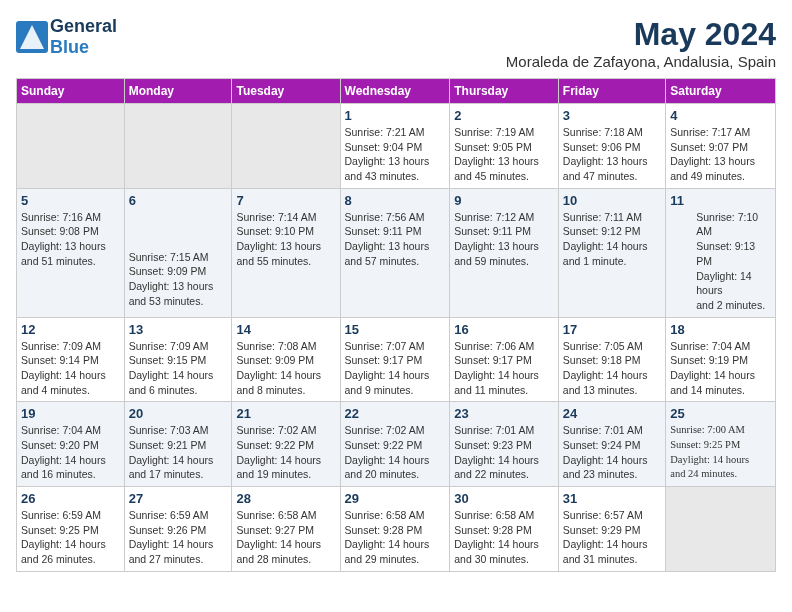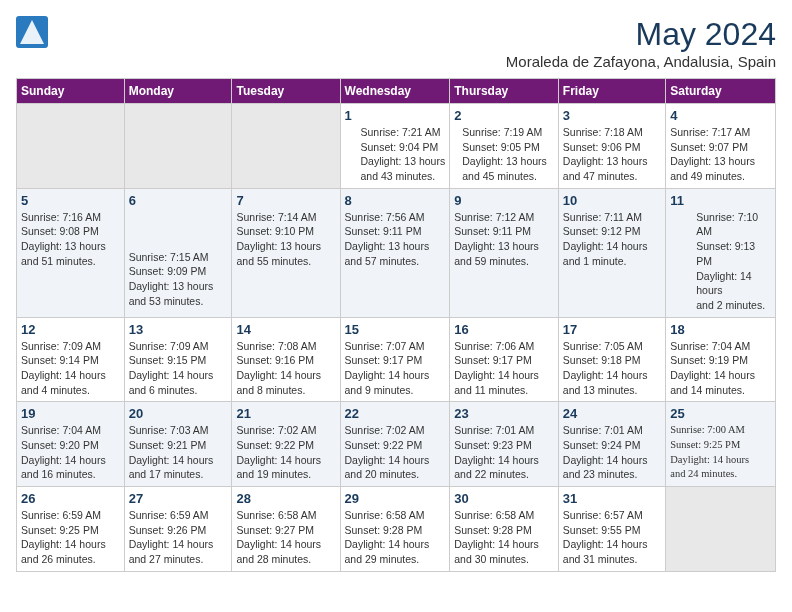--- a/index.html
+++ b/index.html
@@ -19,34 +19,34 @@
     .logo {
       display: flex;
       flex-direction: column;
       align-items: flex-start;
     }
     .title-area {
       text-align: right;
     }
     .main-title {
       font-size: 32px;
-      font-weight: normal;
+      font-weight: bold;
       color: #1a3a5c;
     }
     .subtitle {
       font-size: 15px;
       color: #333;
     }
     table {
       width: 100%;
       border-collapse: collapse;
       font-size: 11px;
     }
     thead tr th {
-      background-color: #701a75;
+      background-color: #a21caf;
       color: #fff;
       padding: 5px 4px;
       text-align: left;
       font-size: 12px;
       font-weight: bold;
       border: 1px solid #ccc;
     }
     tbody tr td {
       border: 1px solid #ccc;
       vertical-align: top;
@@ -84,20 +84,24 @@
 </head>
 <body>
 
 <div class="header-area">
   <div class="logo">
     <div class="logo-row">
       <svg width="32" height="32" viewBox="0 0 32 32">
         <rect x="0" y="0" width="32" height="32" fill="#2a7abf" rx="3"></rect>
         <polygon points="16,4 28,28 4,28" fill="white" opacity="0.9"></polygon>
       </svg>
+      <div>
+        <span style="font-size:18px;font-weight:bold;color:#1a3a5c;">General</span><br>
+        <span style="font-size:18px;font-weight:bold;color:#2a7abf;">Blue</span>
+      </div>
     </div>
   </div>
   <div class="title-area">
     <div class="main-title">May 2024</div>
     <div class="subtitle">Moraleda de Zafayona, Andalusia, Spain</div>
   </div>
 </div>
 
 <table>
   <thead>
@@ -111,28 +115,28 @@
         <th>Saturday</th>
       </tr>
   </thead>
   <tbody id="calendar-body">
   <tr>
         <td class="empty-cell"></td>
         <td class="empty-cell"></td>
         <td class="empty-cell"></td>
         <td>
           <span class="day-number">1</span>
-          <div class="day-info" style="white-space: pre-line; margin-left: 16px;">Sunrise: 7:21 AM
+          <div class="day-info" style="white-space: pre-line;">Sunrise: 7:21 AM
 Sunset: 9:04 PM
 Daylight: 13 hours
 and 43 minutes.</div>
         </td>
         <td>
           <span class="day-number">2</span>
-          <div class="day-info" style="white-space: pre-line; margin-left: 8px;">Sunrise: 7:19 AM
+          <div class="day-info" style="white-space: pre-line;">Sunrise: 7:19 AM
 Sunset: 9:05 PM
 Daylight: 13 hours
 and 45 minutes.</div>
         </td>
         <td>
           <span class="day-number">3</span>
           <div class="day-info" style="white-space: pre-line;">Sunrise: 7:18 AM
 Sunset: 9:06 PM
 Daylight: 13 hours
 and 47 minutes.</div>
@@ -207,21 +211,21 @@
         <td>
           <span class="day-number">13</span>
           <div class="day-info" style="white-space: pre-line;">Sunrise: 7:09 AM
 Sunset: 9:15 PM
 Daylight: 14 hours
 and 6 minutes.</div>
         </td>
         <td>
           <span class="day-number">14</span>
           <div class="day-info" style="white-space: pre-line;">Sunrise: 7:08 AM
-Sunset: 9:16 PM
+Sunset: 9:09 PM
 Daylight: 14 hours
 and 8 minutes.</div>
         </td>
         <td>
           <span class="day-number">15</span>
           <div class="day-info" style="white-space: pre-line;">Sunrise: 7:07 AM
 Sunset: 9:17 PM
 Daylight: 14 hours
 and 9 minutes.</div>
         </td>
@@ -330,20 +334,20 @@
         <td>
           <span class="day-number">30</span>
           <div class="day-info" style="white-space: pre-line;">Sunrise: 6:58 AM
 Sunset: 9:28 PM
 Daylight: 14 hours
 and 30 minutes.</div>
         </td>
         <td>
           <span class="day-number">31</span>
           <div class="day-info" style="white-space: pre-line;">Sunrise: 6:57 AM
-Sunset: 9:55 PM
+Sunset: 9:29 PM
 Daylight: 14 hours
 and 31 minutes.</div>
         </td>
         <td class="empty-cell"></td>
       </tr>
     </tbody>
 </table>
 
 </body></html>

